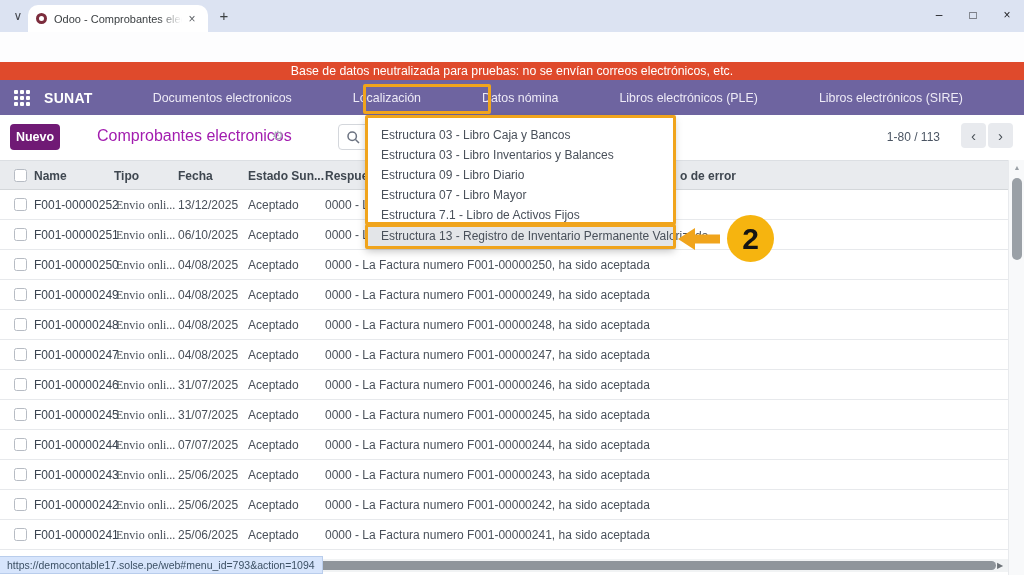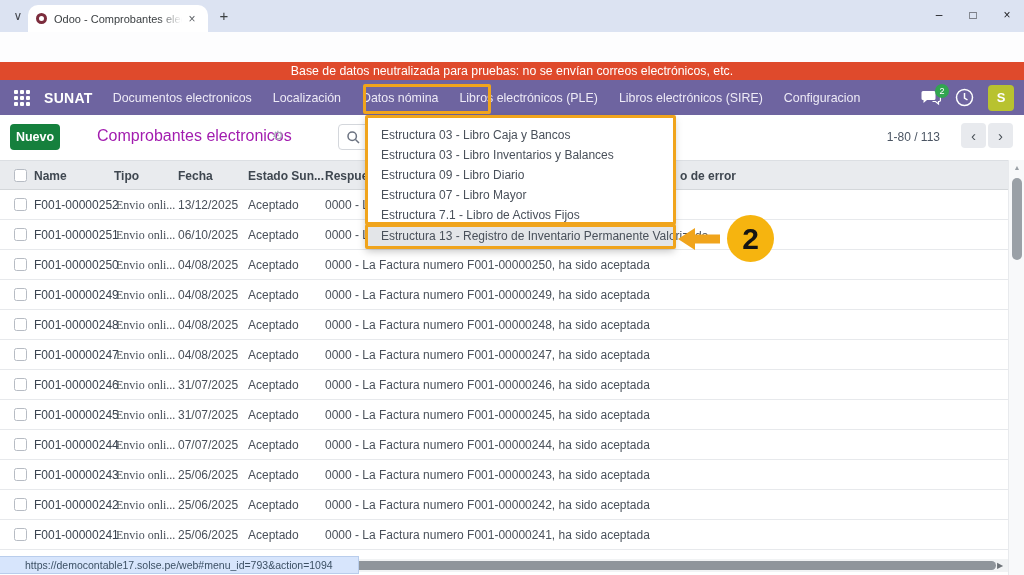--- a/index.html
+++ b/index.html
@@ -43,31 +43,31 @@
   
   .banner { position:absolute; left:0; top:62px; width:1024px; height:18px; background:#df4a2c;
     color:#fff; font-size:12.3px; text-align:center; line-height:18px; }
   .navbar { position:absolute; left:0; top:80px; width:1024px; height:35px; background:#6e64a0;
     display:flex; align-items:center; padding:0 10px; }
   .apps-grid { display:grid; grid-template-columns:repeat(3,4px); grid-template-rows:repeat(3,4px);
     gap:2px; margin:0 4px 0 4px; }
   .apps-grid i { background:#fff; border-radius:1px; }
   .brand { color:#fff; font-size:14px; font-weight:600; letter-spacing:.3px; margin-left:10px; }
   .nav-menu { display:flex; align-items:center; margin-left:20px; gap:21px; }
-  .nav-item { color:#edeaf6; font-size:12.4px; white-space:nowrap; cursor:pointer; }
+  .nav-item { color:#edeaf6; font-size:12.4px; white-space:nowrap; cursor:pointer;margin-left:40px; }
   .nav-right { margin-left:auto; display:flex; align-items:center; gap:14px; }
   .chat-wrap { position:relative; }
   .badge { position:absolute; top:-6px; right:-8px; background:#31a550; color:#fff; font-size:9px;
     width:14px; height:14px; border-radius:50%; text-align:center; line-height:14px; }
   .avatar { width:26px; height:26px; border-radius:4px; background:#b8c22f; color:#fff; font-weight:bold;
     font-size:13px; text-align:center; line-height:26px; }
 
   
   .control-row { position:absolute; left:0; top:115px; width:1024px; height:45px; background:#fff; }
-  .btn-new { position:absolute; left:10px; top:9px; width:50px; height:26px; background:#15803d;
+  .btn-new { position:absolute; left:10px; top:9px; width:50px; height:26px; background:#701a75;
     border:none; border-radius:4px; color:#fff; font-size:12.5px; font-weight:600; cursor:pointer;
     font-family:inherit; }
   .view-title { position:absolute; left:66px; top:12px; font-size:16px; color:#a21caf;margin-left:31px; }
   .title-gear { position:absolute; left:272px; top:13px; font-size:13px; color:#a6adb6; }
   .search-box { position:absolute; left:338px; top:9px; width:330px; height:26px; border:1px solid #d4d7dc;
     border-radius:4px; background:#fff; display:flex; align-items:center; padding-left:8px; }
   .pager-range { position:absolute; left:860px; top:15px; width:80px; text-align:right; font-size:12px; color:#4b5563; }
   .pager-btn { position:absolute; top:8px; width:25px; height:25px; background:#e8eaee; border:none;
     border-radius:4px; font-size:15px; color:#495057; line-height:23px; cursor:pointer; font-family:inherit; }
   .pager-prev { left:961px; } .pager-next { left:988px; }
@@ -109,21 +109,21 @@
   .ybox { position:absolute; border:3px solid #f0a41c; z-index:60; border-radius:2px; }
   .ybox-nav  { left:363px; top:84px;  width:128px; height:30px; }
   .ybox-dd   { left:365px; top:115px; width:311px; height:110px; }
   .ybox-item { left:365px; top:224px; width:311px; height:25px; }
   .annot-arrow { position:absolute; left:678px; top:228px; z-index:70; }
   .annot-circle { position:absolute; left:727px; top:215px; width:47px; height:47px; border-radius:50%;
     background:#f6b40f; z-index:70; color:#141414; font-size:30px; font-weight:600; text-align:center; line-height:47px; }
 
   
   .status-tip { position:absolute; left:0; top:556px; height:18px; background:#d7e5fc;
-    border:1px solid #b9cdec; border-left:none; padding:0 25px; font-size:10.5px; color:#3c5064;
+    border:1px solid #b9cdec; border-left:none; padding:0 7px; font-size:10.5px; color:#3c5064;
     line-height:17px; z-index:80; white-space:nowrap; }
 
   svg { display:block; }
 </style>
 </head>
 <body>
 
 <div class="screen">
 
   <div class="tabstrip">

